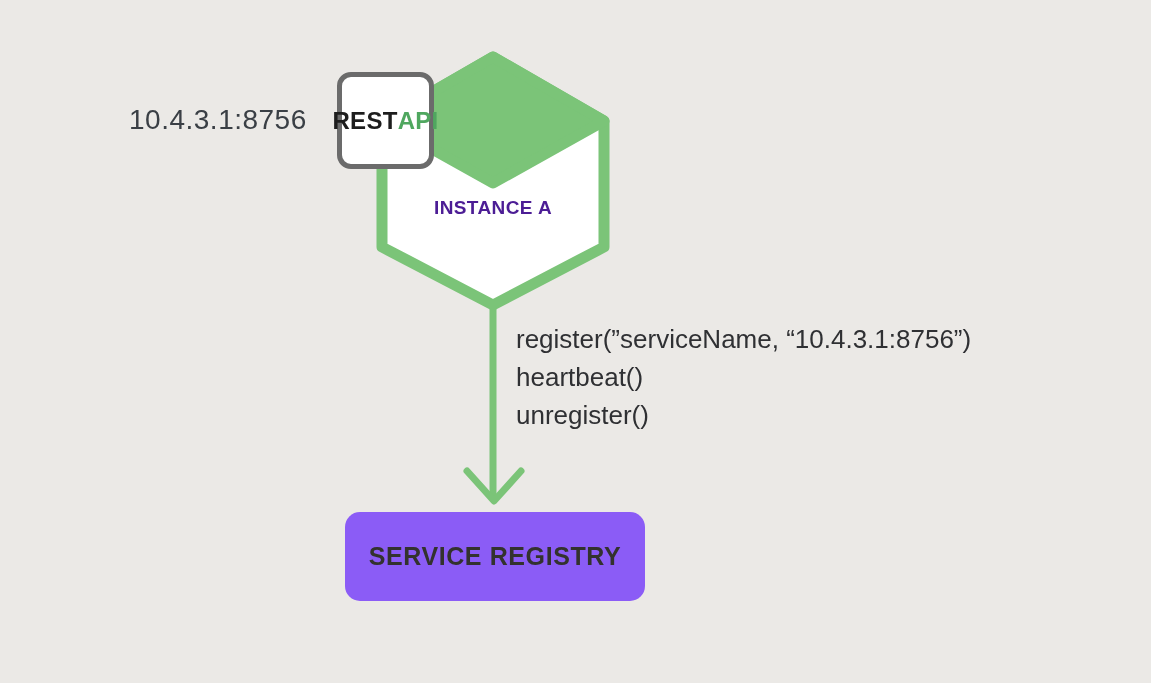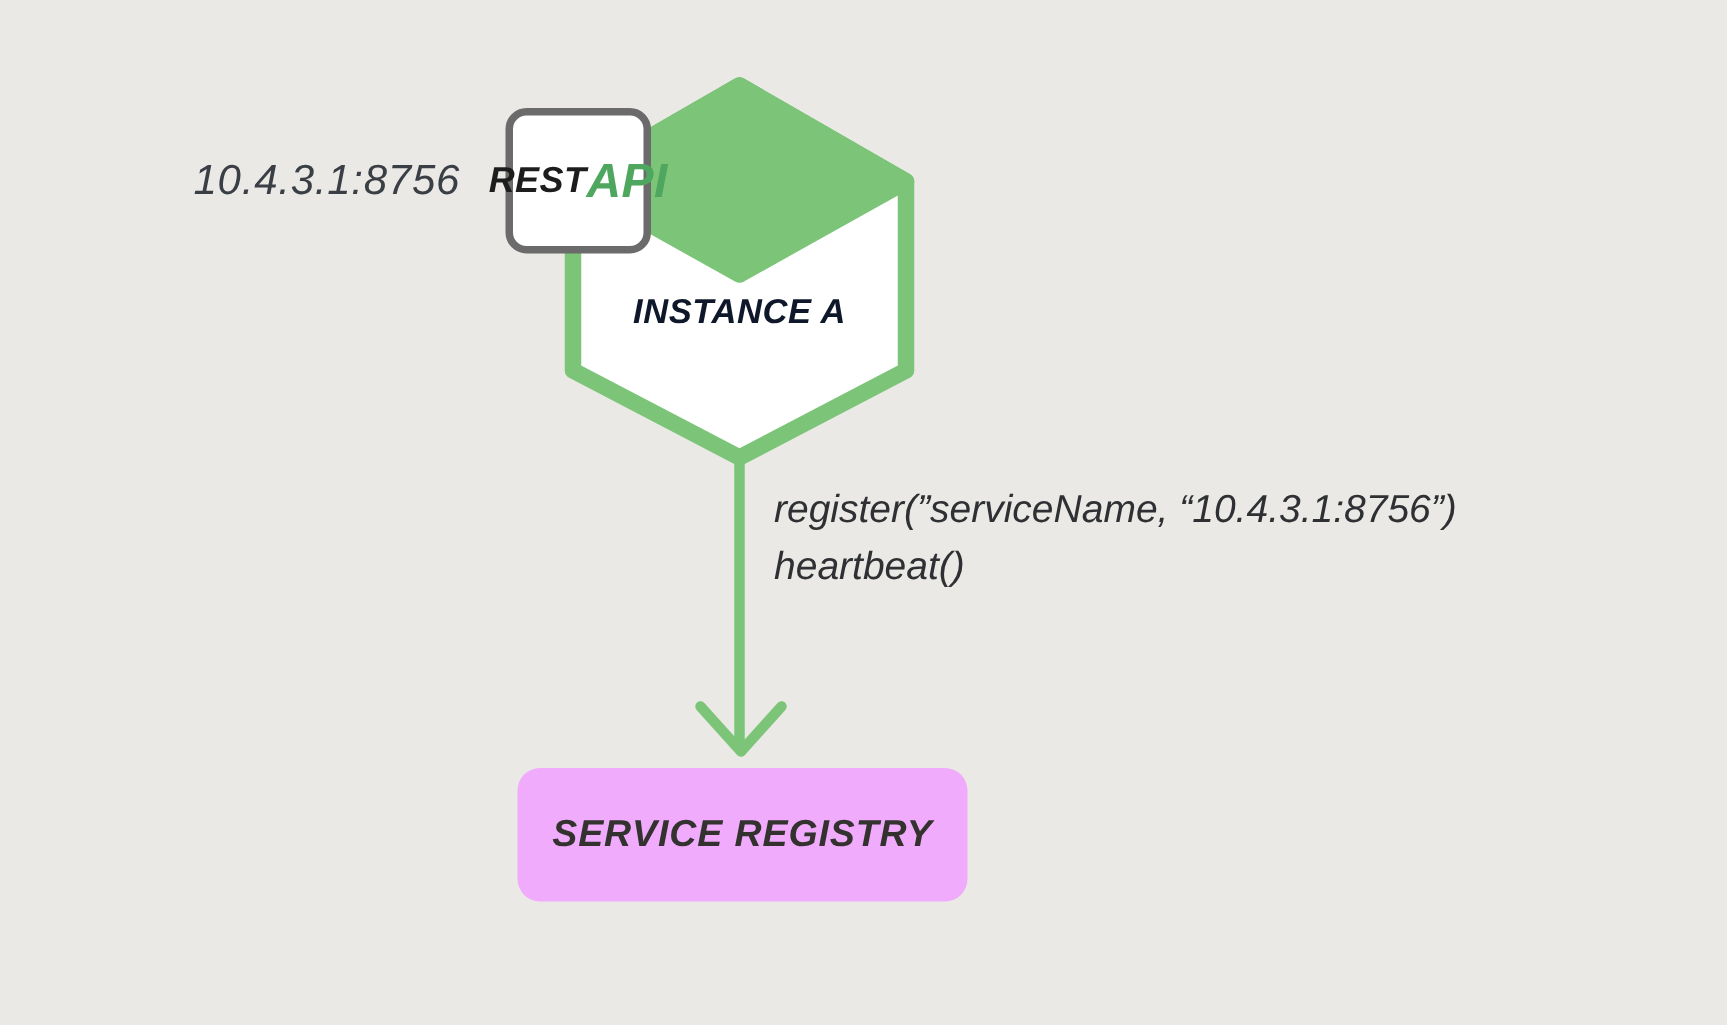--- a/index.html
+++ b/index.html
@@ -4,21 +4,21 @@
 <style>
   html, body { margin: 0; padding: 0; }
   body {
     width: 1151px; height: 683px;
     background: #ebe9e6;
     font-family: "Liberation Sans", sans-serif;
     overflow: hidden;
   }
   #stage {
     position: relative;
-    width: 1151px; height: 683px; font-style: italic;
+    width: 1151px; height: 683px;
   }
   #diagram-svg {
     position: absolute; left: 0; top: 0;
   }
   .abs { position: absolute; }
 
   .ip-label {
     left: 129px; top: 104px;
     font-size: 28px; line-height: 32px;
     color: #3a3f45;
@@ -33,49 +33,49 @@
     border-radius: 14px;
     display: flex; flex-direction: row;
     align-items: center; justify-content: center;
     z-index: 3;
   }
   .rest-badge .rest-line {
     font-size: 24px; font-weight: bold; line-height: 27px;
     color: #1d1d1d; letter-spacing: 0.3px;
   }
   .rest-badge .api-line {
-    font-size: 32px; font-weight: bold; line-height: 27px;
+    font-size: 24px; font-weight: bold; line-height: 27px;
     color: #4fa75f; letter-spacing: 0.3px;
   }
 
   .hex-labels {
     left: 373px; top: 193px;
     width: 240px;
     text-align: center;
     z-index: 2;
   }
   .hex-title {
     font-size: 23px; font-weight: bold; line-height: 29px;
     color: #2e2e2e; letter-spacing: 0.4px;
   }
   .hex-subtitle {
-    font-size: 23px; font-weight: bold; line-height: 29px;
-    color: #0f172a; letter-spacing: 0.4px;
+    font-size: 19px; font-weight: bold; line-height: 29px;
+    color: #4c1d95; letter-spacing: 0.4px;
   }
 
   .calls-block {
     left: 516px; top: 320px;
     font-size: 26px; line-height: 38px;
     color: #2f3033;
   }
 
   .registry-box {
     left: 345px; top: 512px;
     width: 300px; height: 89px;
-    background: #f0abfc;
+    background: #8b5cf6;
     border-radius: 15px;
     display: flex; align-items: center; justify-content: center;
     z-index: 2;
   }
   .registry-box .registry-label {
     font-size: 25px; font-weight: bold;
     color: #33322e; letter-spacing: 0.6px;
   }
 </style>
 </head>
@@ -101,19 +101,20 @@
     <div class="api-line">API</div>
   </div>
 
   <div class="abs hex-labels">
     <div class="hex-subtitle">INSTANCE A</div>
   </div>
 
   <div class="abs calls-block">
     <div>register(”serviceName, “10.4.3.1:8756”)</div>
     <div>heartbeat()</div>
+    <div>unregister()</div>
   </div>
 
   <div class="abs registry-box">
     <div class="registry-label">SERVICE REGISTRY</div>
   </div>
 
 </div>
 
 </body></html>

